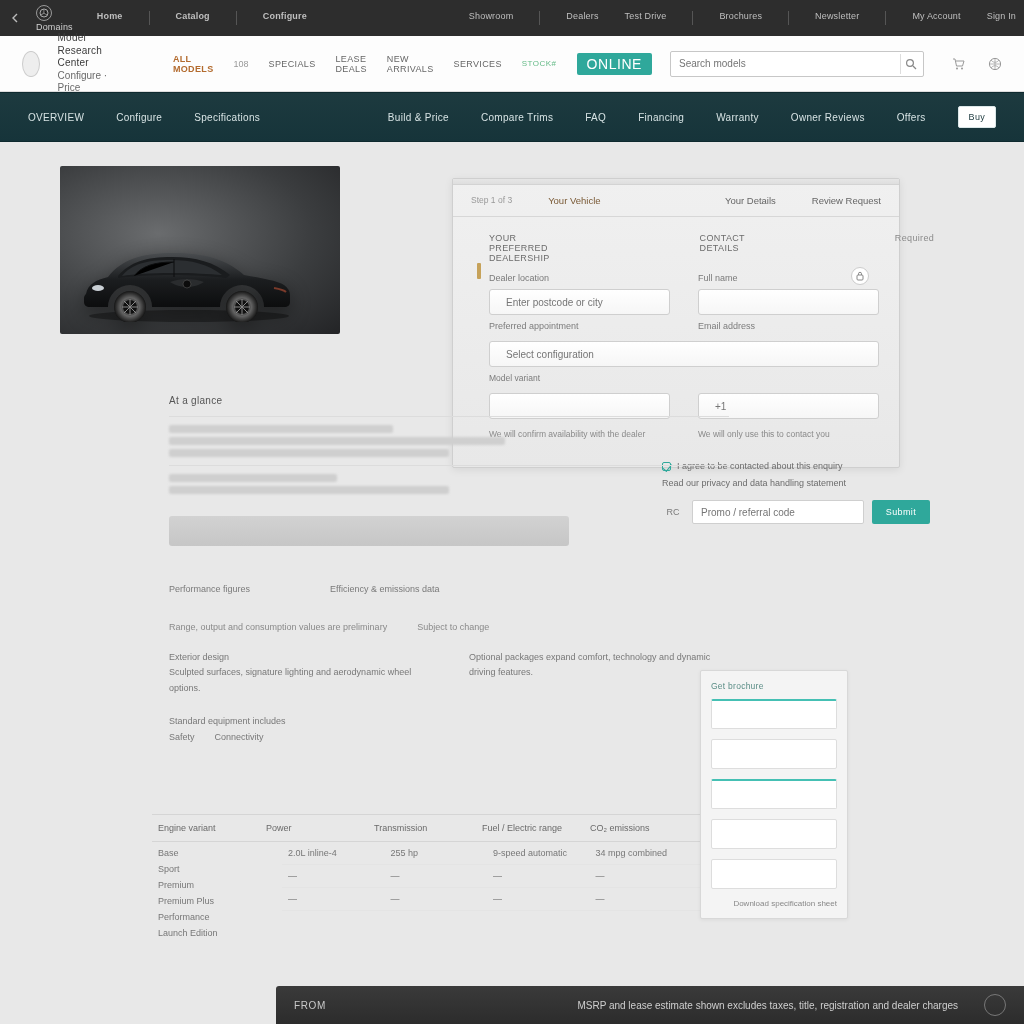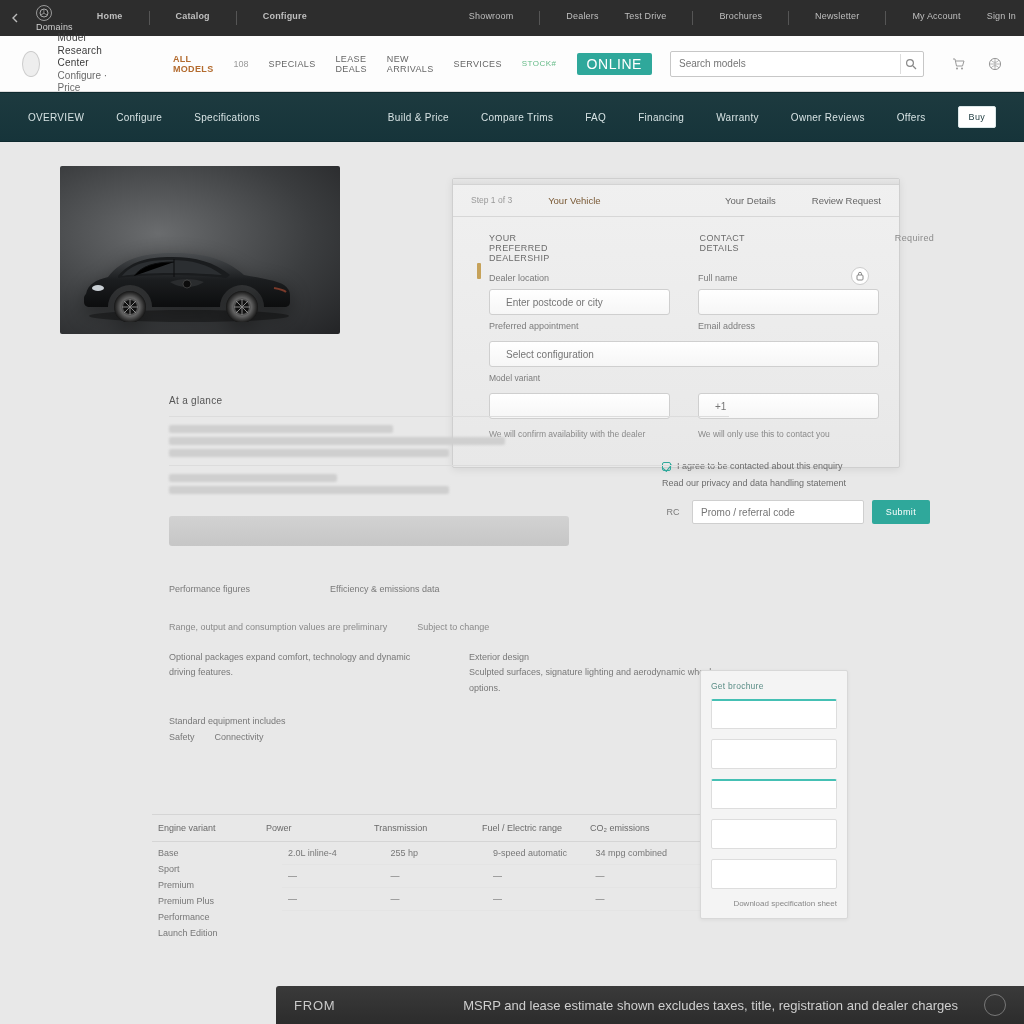--- a/index.html
+++ b/index.html
@@ -149,21 +149,21 @@
   }
   .sidecard .t { font-size:8.5px; color:#5a8d86; margin-bottom:8px; letter-spacing:.03em;}
   .sidecard .slot { height:30px; background:#fff; border:1px solid #ddd; border-radius:2px; margin-bottom:10px;}
   .sidecard .slot.accent { border-top:2px solid #45c0b4;}
   .sidecard .ft { font-size:8px; color:#888; text-align:right; margin-top:2px;}
 
   
   .bottombar {
     position:absolute; left:276px; bottom:0; right:0; height:38px;
     background:linear-gradient(#3a3a3a,#2c2c2c); color:#cfcfcf;
-    display:flex; align-items:center; padding:0 18px; gap:14px; font-size:13px;
+    display:flex; align-items:center; padding:0 18px; gap:14px; font-size:10px;
     border-top-left-radius:3px;
   }
   .bottombar .lf { color:#c9c9c9; letter-spacing:.06em; }
   .bottombar .rf { margin-left:auto; filter:blur(.4px);}
   .bottombar .cir { width:22px;height:22px;border-radius:50%;border:1.5px solid #777; margin-left:12px; cursor:pointer;}
 
   
   .fz { filter: blur(.6px); color:#8a8a8a; }
 
   a { text-decoration:none; }
@@ -383,25 +383,25 @@
     <span>Performance figures</span>
     <span>Efficiency &amp; emissions data</span>
   </div>
   <div style="margin-top:28px;display:flex;gap:30px;">
     <span class="fz">Range, output and consumption values are preliminary</span>
     <span class="fz">Subject to change</span>
   </div>
 
   <div class="para2">
     <div class="c">
-      <span>Optional packages expand comfort, technology and dynamic driving features.</span>
-    </div>
-    <div class="c">
       <span>Exterior design</span><br>
       <span>Sculpted surfaces, signature lighting and aerodynamic wheel options.</span>
+    </div>
+    <div class="c">
+      <span>Optional packages expand comfort, technology and dynamic driving features.</span>
     </div>
   </div>
   <div class="small">
     <span>Standard equipment includes</span>
     <div class="smallrow">
       <span>Safety</span>
       <span>Connectivity</span>
     </div>
   </div>
 </div>

